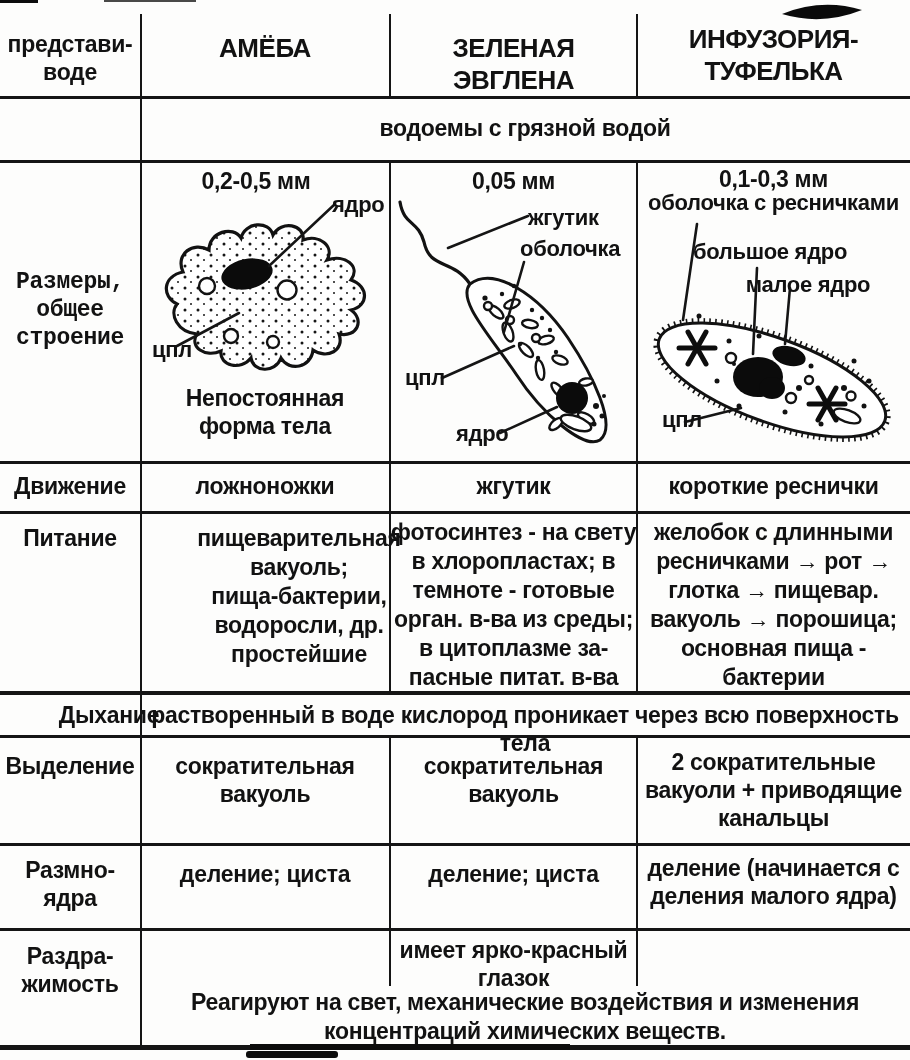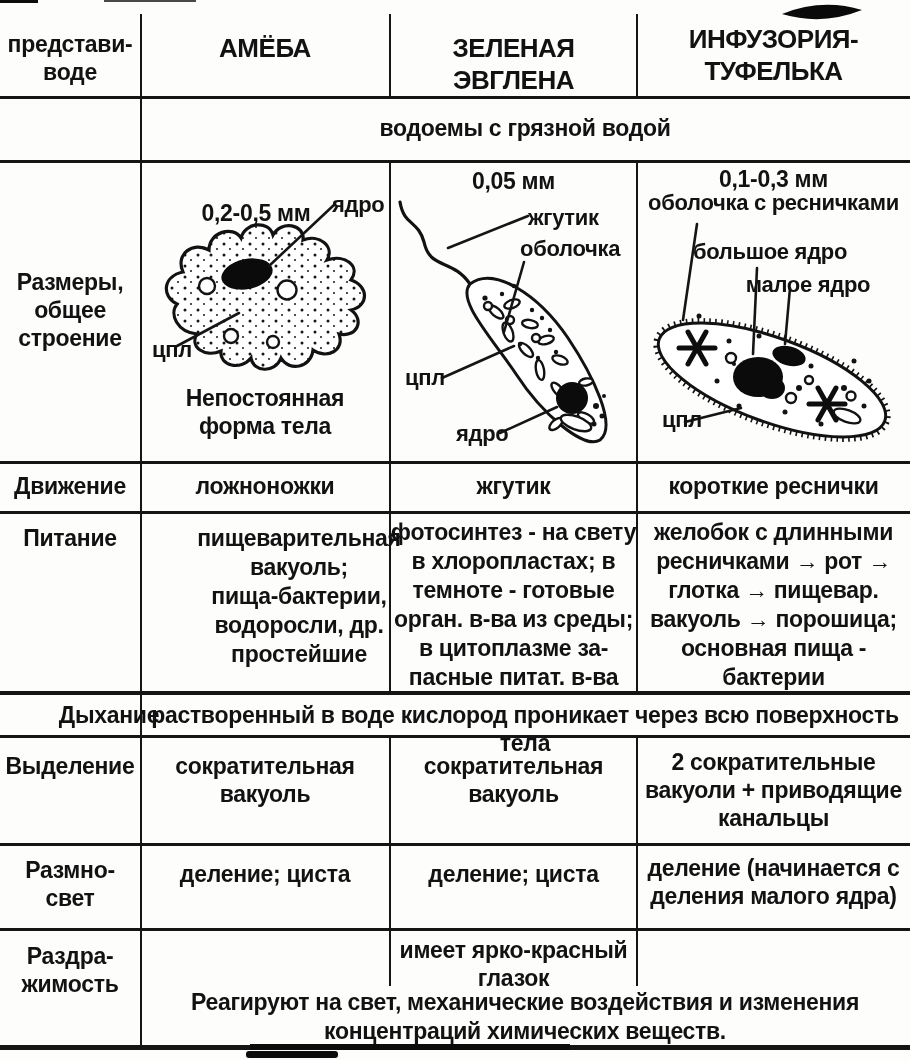--- a/index.html
+++ b/index.html
@@ -58,25 +58,25 @@
 
   <div class="cell lbl" style="left:0;top:30px;width:140px;">представи-
 воде</div>
   <div class="cell hdr" style="left:140px;top:33px;width:250px;">АМЁБА</div>
   <div class="cell hdr" style="left:390px;top:33px;width:247px;">ЗЕЛЕНАЯ ЭВГЛЕНА</div>
   <div class="cell hdr" style="left:637px;top:24px;width:273px;">ИНФУЗОРИЯ-
 ТУФЕЛЬКА</div>
 
   <div class="cell txt" style="left:140px;top:114px;width:770px;">водоемы с грязной водой</div>
 
-  <div class="cell lbl" style="left:0;top:268px;width:140px;">Размеры,
+  <div class="cell lbl" style="left:0;top:268px;width:140px;font-family:Liberation Mono, monospace;">Размеры,
 общее
 строение</div>
 
-  <div class="cell txt" style="left:140px;top:167px;width:232px;margin-top:32px;">0,2-0,5 мм</div>
+  <div class="cell txt" style="left:140px;top:167px;width:232px;">0,2-0,5 мм</div>
   <svg style="left:143px;top:186px;" width="244" height="240" viewBox="0 0 244 240">
     <defs>
       <pattern id="stip" width="13" height="11" patternUnits="userSpaceOnUse">
         <rect width="13" height="11" fill="#fff"></rect>
         <circle cx="3" cy="3" r="1.5" fill="#161616"></circle>
         <circle cx="9" cy="8" r="1" fill="#161616"></circle>
       </pattern>
     </defs>
     <path d="M34,118 C18,110 20,90 40,86 C32,68 50,55 66,64 C66,46 90,39 98,52 C102,36 126,34 130,49 C138,34 162,38 160,54 C176,48 192,60 184,74 C202,68 218,80 208,94 C226,100 226,120 208,124 C222,134 214,152 196,148 C202,164 184,174 170,164 C168,182 146,186 138,172 C132,188 110,186 108,172 C98,185 76,180 78,165 C62,172 46,161 54,148 C34,146 26,128 34,118 Z" fill="url(#stip)" stroke="#121212" stroke-width="3.2"></path>
     <ellipse cx="104" cy="88" rx="26" ry="15" transform="rotate(-12 104 88)" fill="#0b0b0b"></ellipse>
@@ -218,21 +218,21 @@
   <div class="cell lbl" style="left:0;top:752px;width:140px;">Выделение</div>
   <div class="cell txt" style="left:140px;top:752px;width:250px;">сократительная
 вакуоль</div>
   <div class="cell txt" style="left:390px;top:752px;width:247px;">сократительная
 вакуоль</div>
   <div class="cell txt" style="left:637px;top:748px;width:273px;">2 сократительные
 вакуоли + приводящие
 канальцы</div>
 
   <div class="cell lbl" style="left:0;top:856px;width:140px;">Размно-
-свет</div>
+ядра</div>
   <div class="cell txt" style="left:140px;top:860px;width:250px;">деление; циста</div>
   <div class="cell txt" style="left:390px;top:860px;width:247px;">деление; циста</div>
   <div class="cell txt" style="left:637px;top:854px;width:273px;">деление (начинается с
 деления малого ядра)</div>
 
   <div class="cell lbl" style="left:0;top:942px;width:140px;">Раздра-
 жимость</div>
   <div class="cell txt" style="left:390px;top:936px;width:247px;">имеет ярко-красный
 глазок</div>
   <div class="cell txt" style="left:140px;top:988px;width:770px;line-height:1.24;">Реагируют на свет, механические воздействия и изменения

